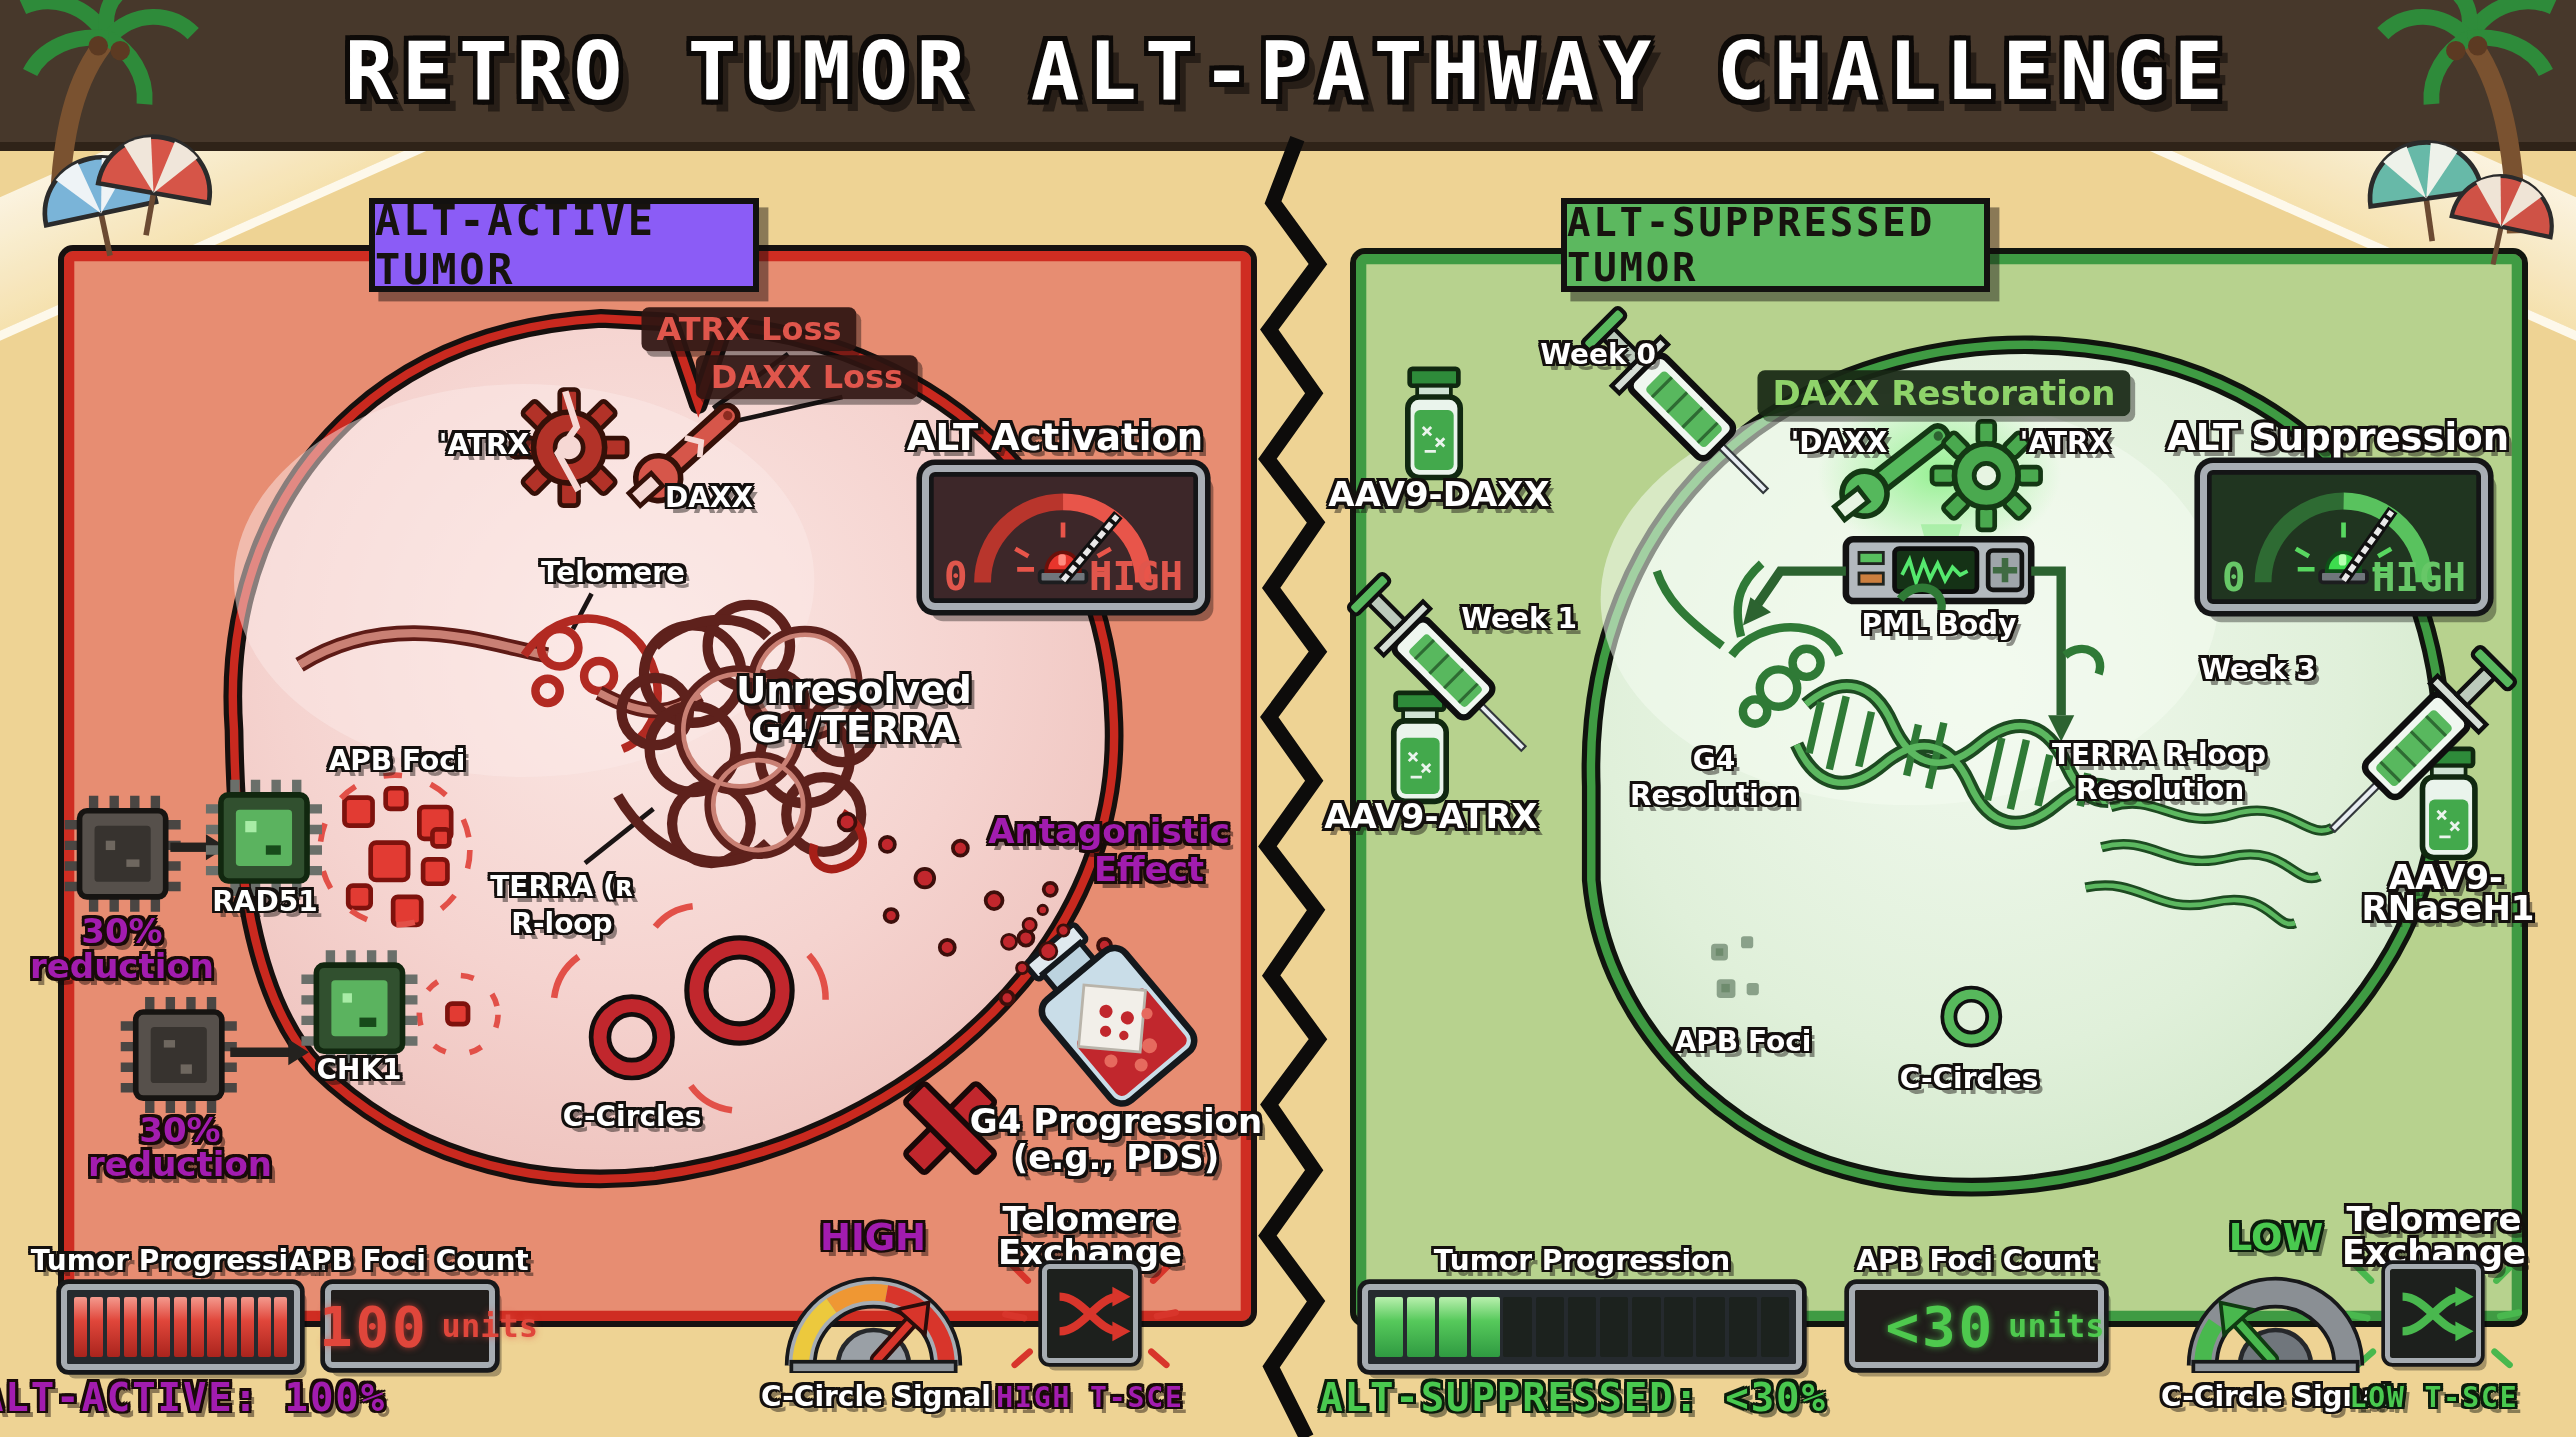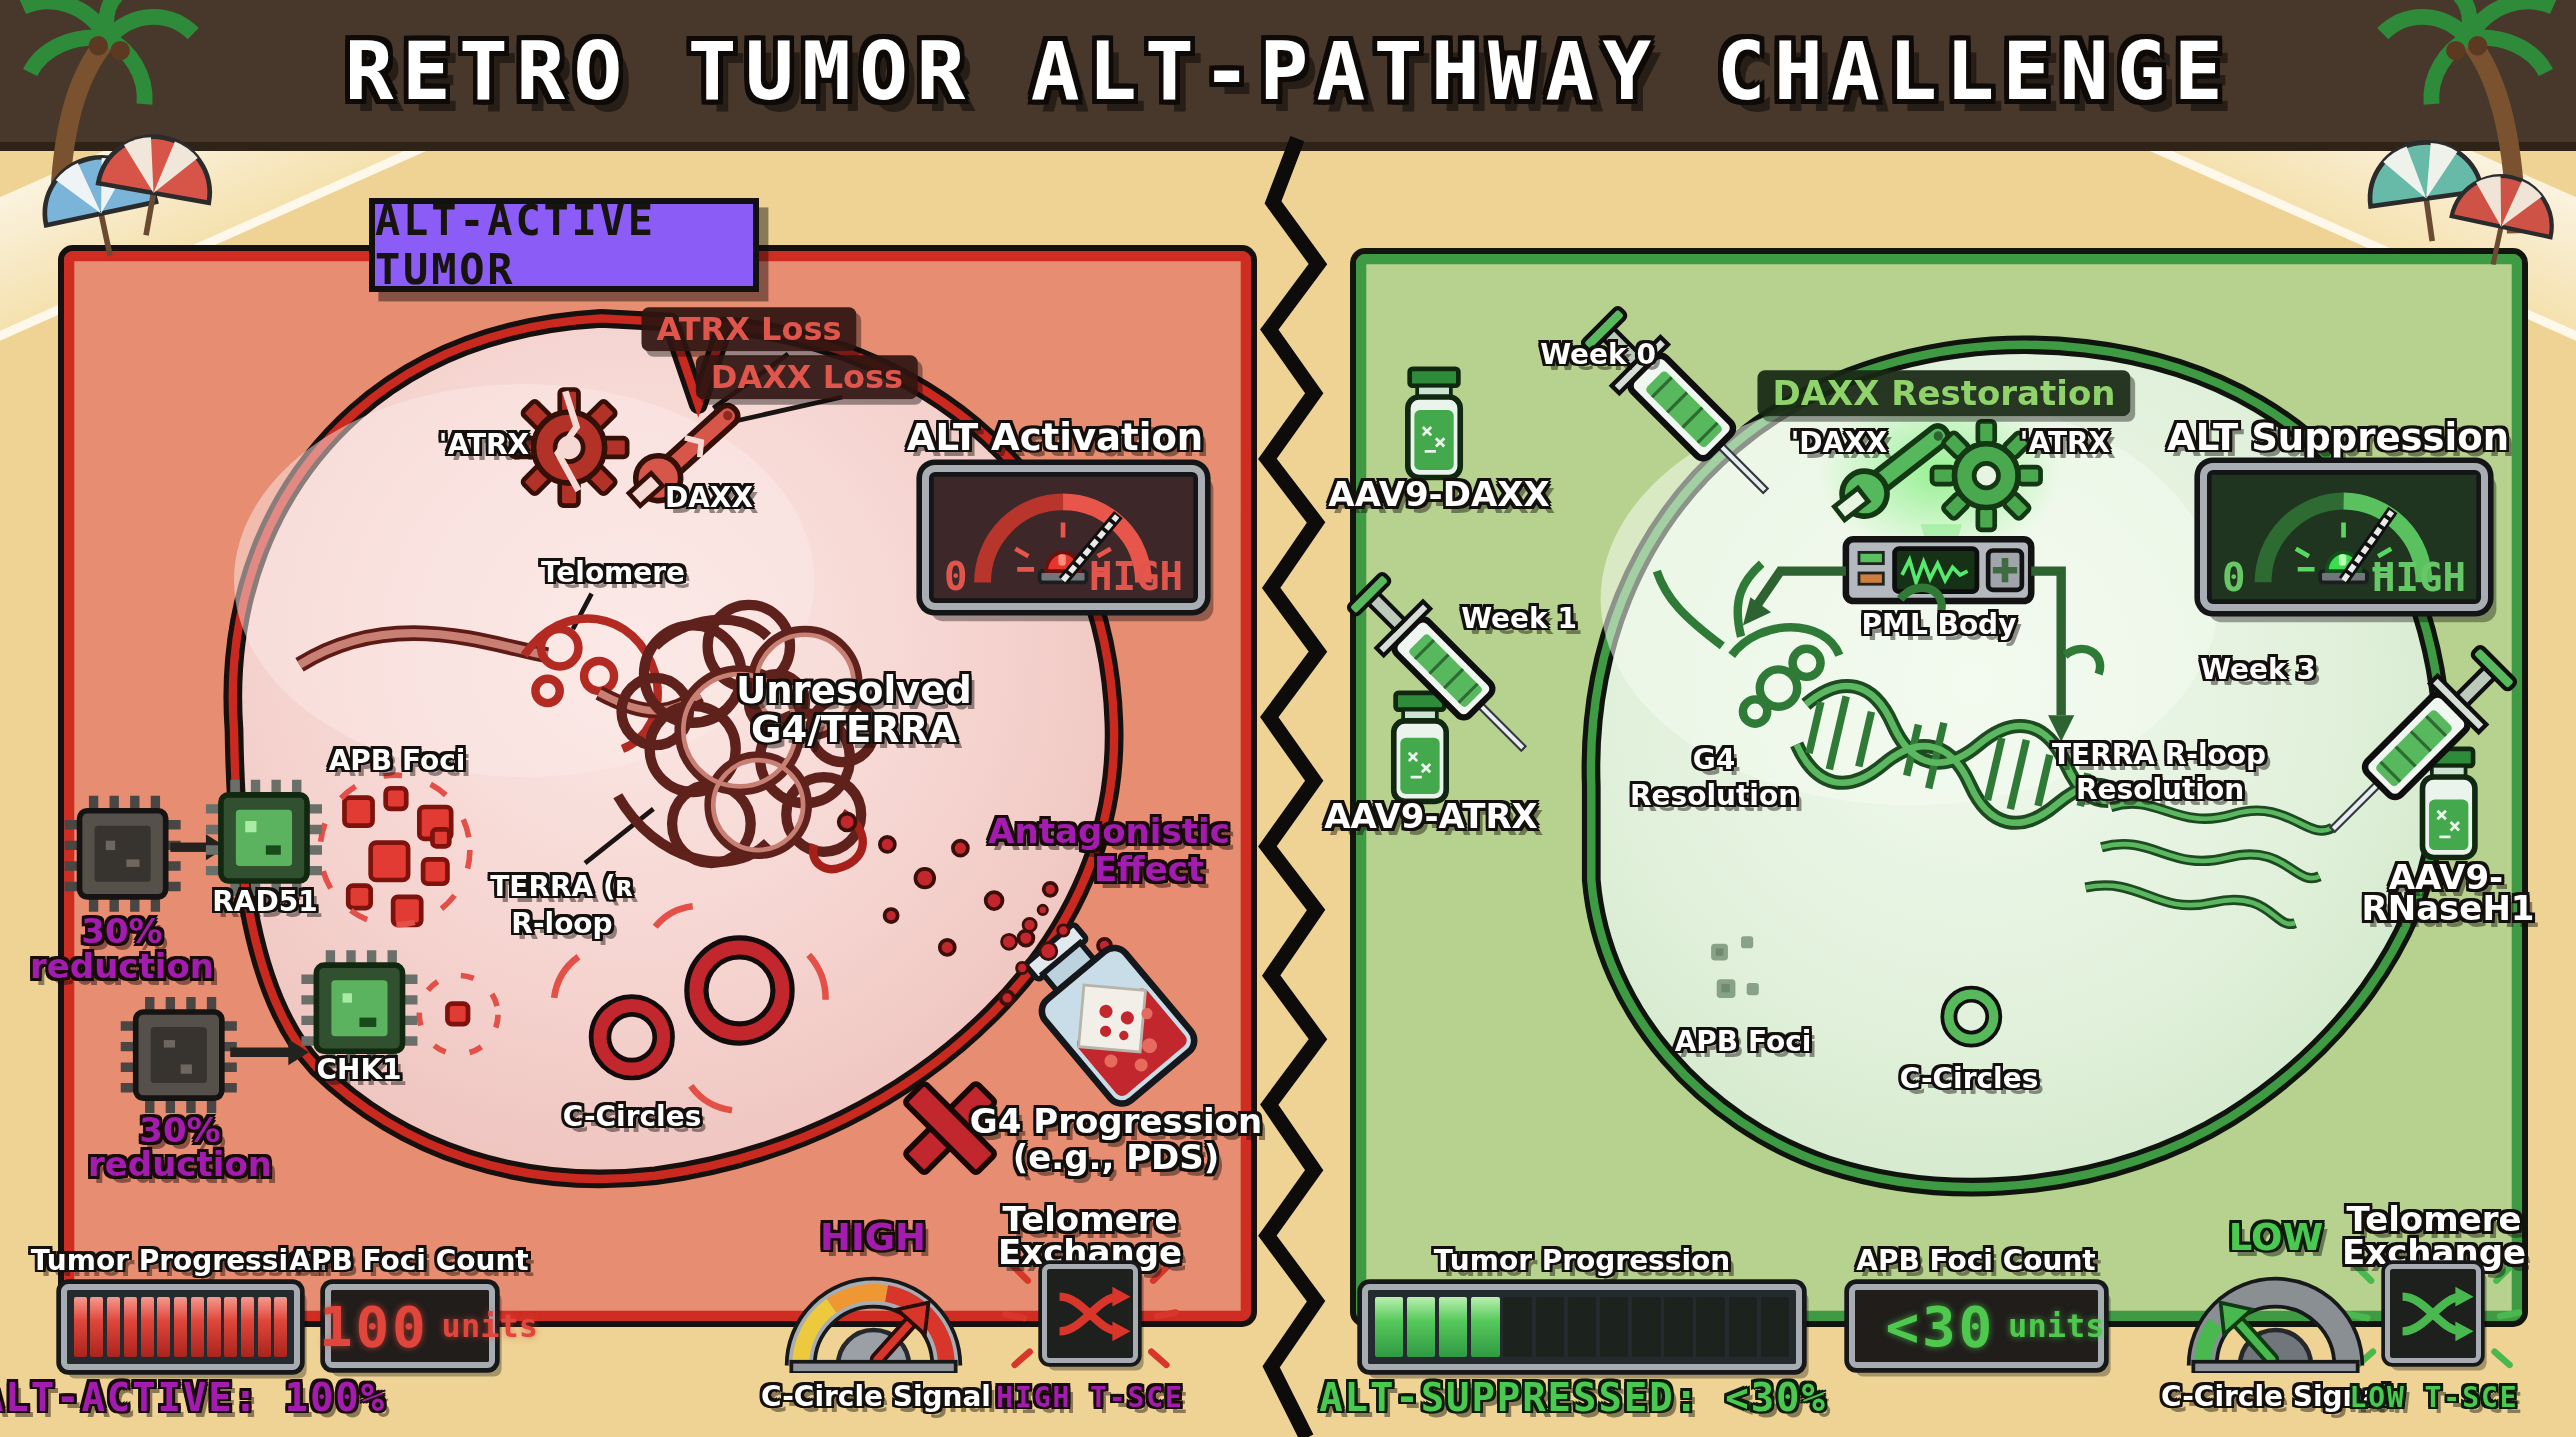--- a/index.html
+++ b/index.html
@@ -82,20 +82,21 @@
   <div class="shore" id="shore-r"></div>
 
   <div id="titlebar">
     <span id="title-text">RETRO TUMOR ALT-PATHWAY CHALLENGE</span>
   </div>
 
   <div class="panel" id="panel-left"></div>
   <div class="panel" id="panel-right"></div>
 
   <div class="hdr" id="hdr-left">ALT-ACTIVE TUMOR</div>
+  <div class="hdr" id="hdr-right">ALT-SUPPRESSED TUMOR</div>
 
   <svg class="art" id="art-left" viewBox="0 0 2752 1536">
     <defs>
       <radialGradient id="pinkG" cx="45%" cy="38%" r="80%">
         <stop offset="0" stop-color="#fbe9e6"></stop>
           <stop offset=".5" stop-color="#f5d3cf"></stop>
           <stop offset="1" stop-color="#eab9b3"></stop>
       </radialGradient>
     </defs>
     <g>

